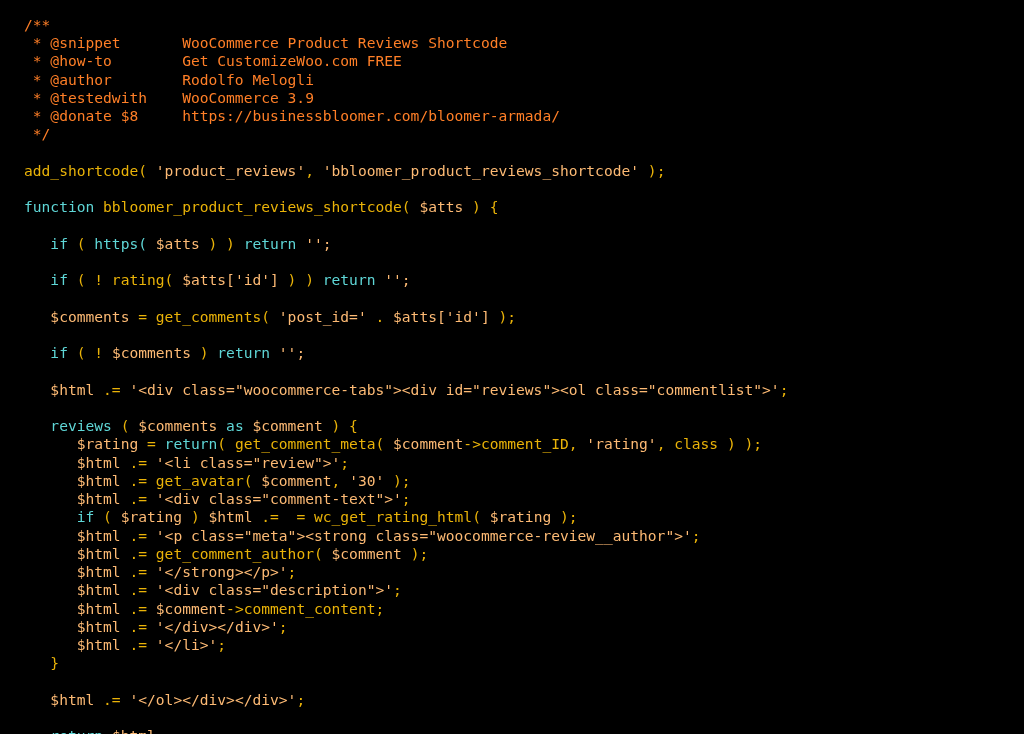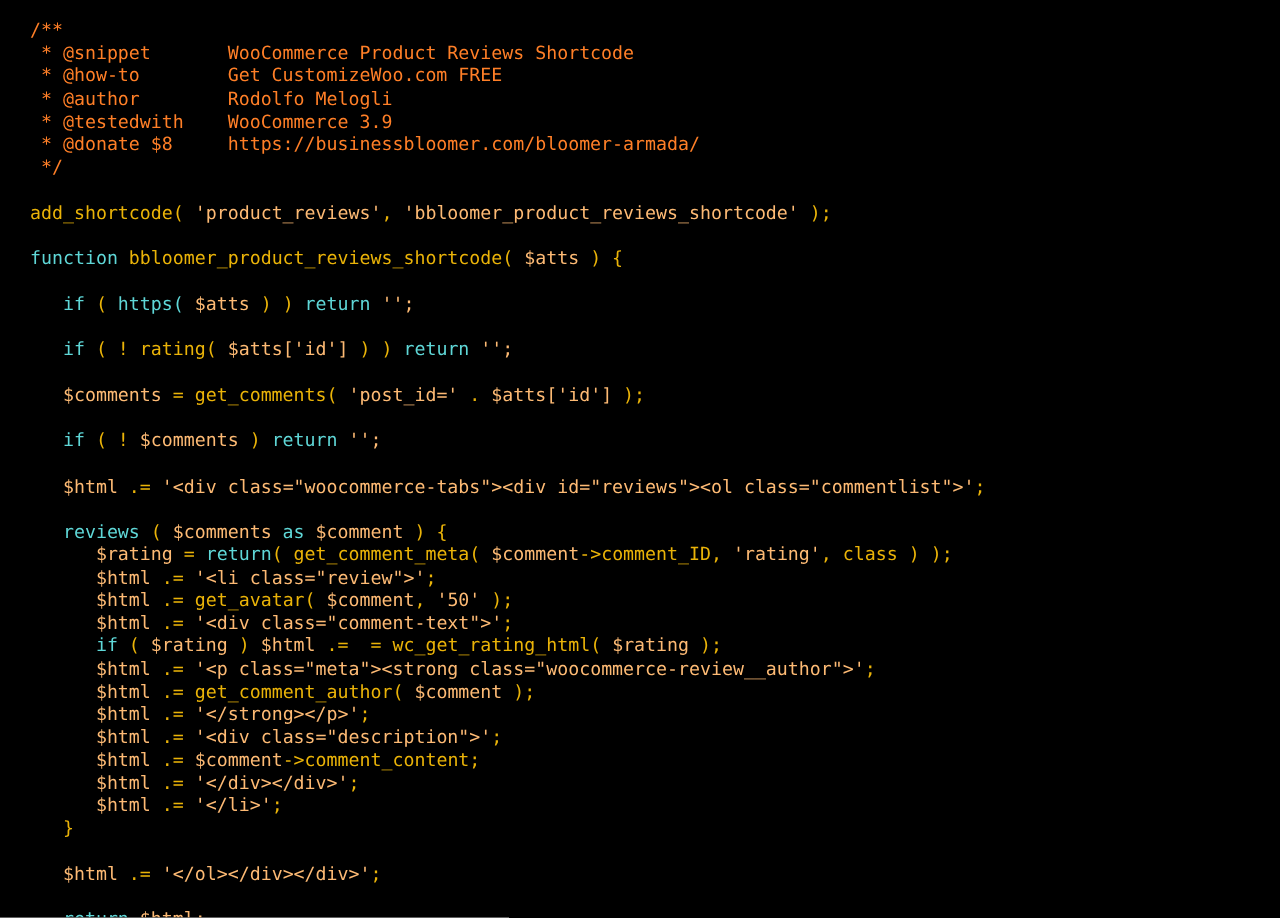--- a/index.html
+++ b/index.html
@@ -49,21 +49,21 @@
 
 <span>   </span><span class="c-orange">$comments</span><span class="c-white"> = get_comments( </span><span class="c-orange">'post_id='</span><span class="c-white"> . </span><span class="c-orange">$atts['id']</span><span class="c-white"> );</span>
 
 <span>   </span><span class="c-cyan">if</span><span class="c-white"> ( </span><span class="c-white">! </span><span class="c-orange">$comments</span><span class="c-white"> ) </span><span class="c-cyan">return</span><span class="c-orange"> '';</span>
 
 <span>   </span><span class="c-orange">$html</span><span class="c-white"> .= </span><span class="c-orange">'&lt;div class="woocommerce-tabs"&gt;&lt;div id="reviews"&gt;&lt;ol class="commentlist"&gt;'</span><span class="c-white">;</span>
 
 <span>   </span><span class="c-cyan">reviews</span><span class="c-white"> ( </span><span class="c-orange">$comments</span><span class="c-cyan"> as </span><span class="c-orange">$comment</span><span class="c-white"> ) {</span>
 <span>      </span><span class="c-orange">$rating</span><span class="c-white"> = </span><span class="c-cyan">return</span><span class="c-white">( </span><span class="c-white">get_comment_meta( </span><span class="c-orange">$comment</span><span class="c-white">-&gt;comment_ID, </span><span class="c-orange">'rating'</span><span class="c-white">, class ) );</span>
 <span>      </span><span class="c-orange">$html</span><span class="c-white"> .= </span><span class="c-orange">'&lt;li class="review"&gt;'</span><span class="c-white">;</span>
-<span>      </span><span class="c-orange">$html</span><span class="c-white"> .= </span><span class="c-white">get_avatar( </span><span class="c-orange">$comment</span><span class="c-white">, </span><span class="c-orange">'50'</span><span class="c-white"> );</span>
+<span>      </span><span class="c-orange">$html</span><span class="c-white"> .= </span><span class="c-white">get_avatar( </span><span class="c-orange">$comment</span><span class="c-white">, </span><span class="c-orange">'30'</span><span class="c-white"> );</span>
 <span>      </span><span class="c-orange">$html</span><span class="c-white"> .= </span><span class="c-orange">'&lt;div class="comment-text"&gt;'</span><span class="c-white">;</span>
 <span>      </span><span class="c-cyan">if</span><span class="c-white"> ( </span><span class="c-orange">$rating</span><span class="c-white"> ) </span><span class="c-orange">$html</span><span class="c-white"> .= </span><span class="c-white"> = wc_get_rating_html( </span><span class="c-orange">$rating</span><span class="c-white"> );</span>
 <span>      </span><span class="c-orange">$html</span><span class="c-white"> .= </span><span class="c-orange">'&lt;p class="meta"&gt;&lt;strong class="woocommerce-review__author"&gt;'</span><span class="c-white">;</span>
 <span>      </span><span class="c-orange">$html</span><span class="c-white"> .= </span><span class="c-white">get_comment_author( </span><span class="c-orange">$comment</span><span class="c-white"> );</span>
 <span>      </span><span class="c-orange">$html</span><span class="c-white"> .= </span><span class="c-orange">'&lt;/strong&gt;&lt;/p&gt;'</span><span class="c-white">;</span>
 <span>      </span><span class="c-orange">$html</span><span class="c-white"> .= </span><span class="c-orange">'&lt;div class="description"&gt;'</span><span class="c-white">;</span>
 <span>      </span><span class="c-orange">$html</span><span class="c-white"> .= </span><span class="c-orange">$comment</span><span class="c-white">-&gt;comment_content;</span>
 <span>      </span><span class="c-orange">$html</span><span class="c-white"> .= </span><span class="c-orange">'&lt;/div&gt;&lt;/div&gt;'</span><span class="c-white">;</span>
 <span>      </span><span class="c-orange">$html</span><span class="c-white"> .= </span><span class="c-orange">'&lt;/li&gt;'</span><span class="c-white">;</span>
 <span>   </span><span class="c-white">}</span>

